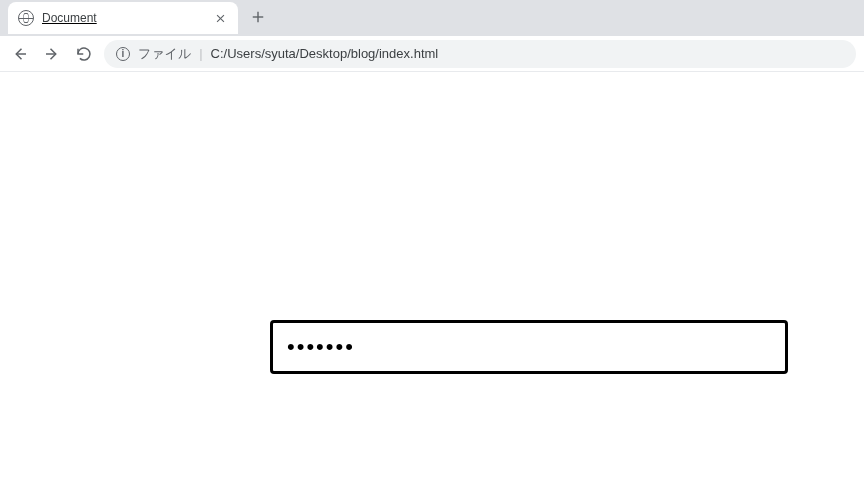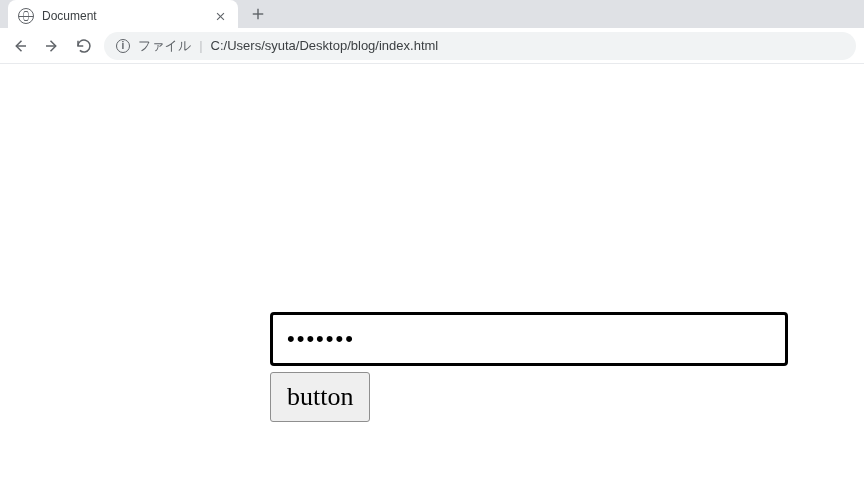--- a/index.html
+++ b/index.html
@@ -1,19 +1,19 @@
 <!DOCTYPE html>
 <html><head>
   <meta charset="utf-8">
   <style>
     * { box-sizing: border-box; margin: 0; padding: 0; }
     html, body { width: 864px; height: 502px; font-family: Arial, sans-serif; overflow: hidden; background: #fff; }
 
     
-    .chrome-top { background: #dfe1e5; height: 28px; display: flex; align-items: flex-start; }
+    .chrome-top { background: #dfe1e5; height: 36px; display: flex; align-items: center; text-decoration: underline; }
     .tab { background: #fff; height: 32px; margin-left: 8px; border-top-left-radius: 8px; border-top-right-radius: 8px; display: flex; align-items: center; padding: 0 10px 0 10px; width: 230px; position: relative; }
     .tab .favicon { width: 16px; height: 16px; border-radius: 50%; border: 1.3px solid #5f6368; margin-right: 8px; position: relative; }
     .tab .favicon::before { content: ""; position: absolute; left: 2px; top: 2px; right: 2px; bottom: 2px; border: 1px solid #5f6368; border-radius: 50% / 80%; transform: scaleX(0.55); }
     .tab .favicon::after { content: ""; position: absolute; left: 0; right: 0; top: 50%; border-top: 1px solid #5f6368; }
     .tab-title { font-size: 12px; color: #3c4043; flex: 1; white-space: nowrap; overflow: hidden; text-overflow: ellipsis; }
     .tab-close { width: 16px; height: 16px; display: flex; align-items: center; justify-content: center; color: #5f6368; font-size: 14px; cursor: pointer; }
     .new-tab { width: 28px; height: 28px; display: flex; align-items: center; justify-content: center; color: #5f6368; font-size: 18px; margin-left: 6px; margin-bottom: 2px; cursor: pointer; }
 
     
     .toolbar { background: #fff; height: 36px; display: flex; align-items: center; padding: 0 8px; gap: 8px; border-bottom: 1px solid #e8eaed; }
@@ -75,15 +75,14 @@
     <span class="info-icon">i</span>
     <span>ファイル</span>
     <span class="sep">|</span>
     <span class="url-text">C:/Users/syuta/Desktop/blog/index.html</span>
   </div>
 </div>
 
 <div class="page">
   <div class="form-area">
     <input type="password" class="pw-input" value="aaaaaaa" style="">
-    <button class="btn-button">button</button>
   </div>
 </div>
 
 </body></html>

